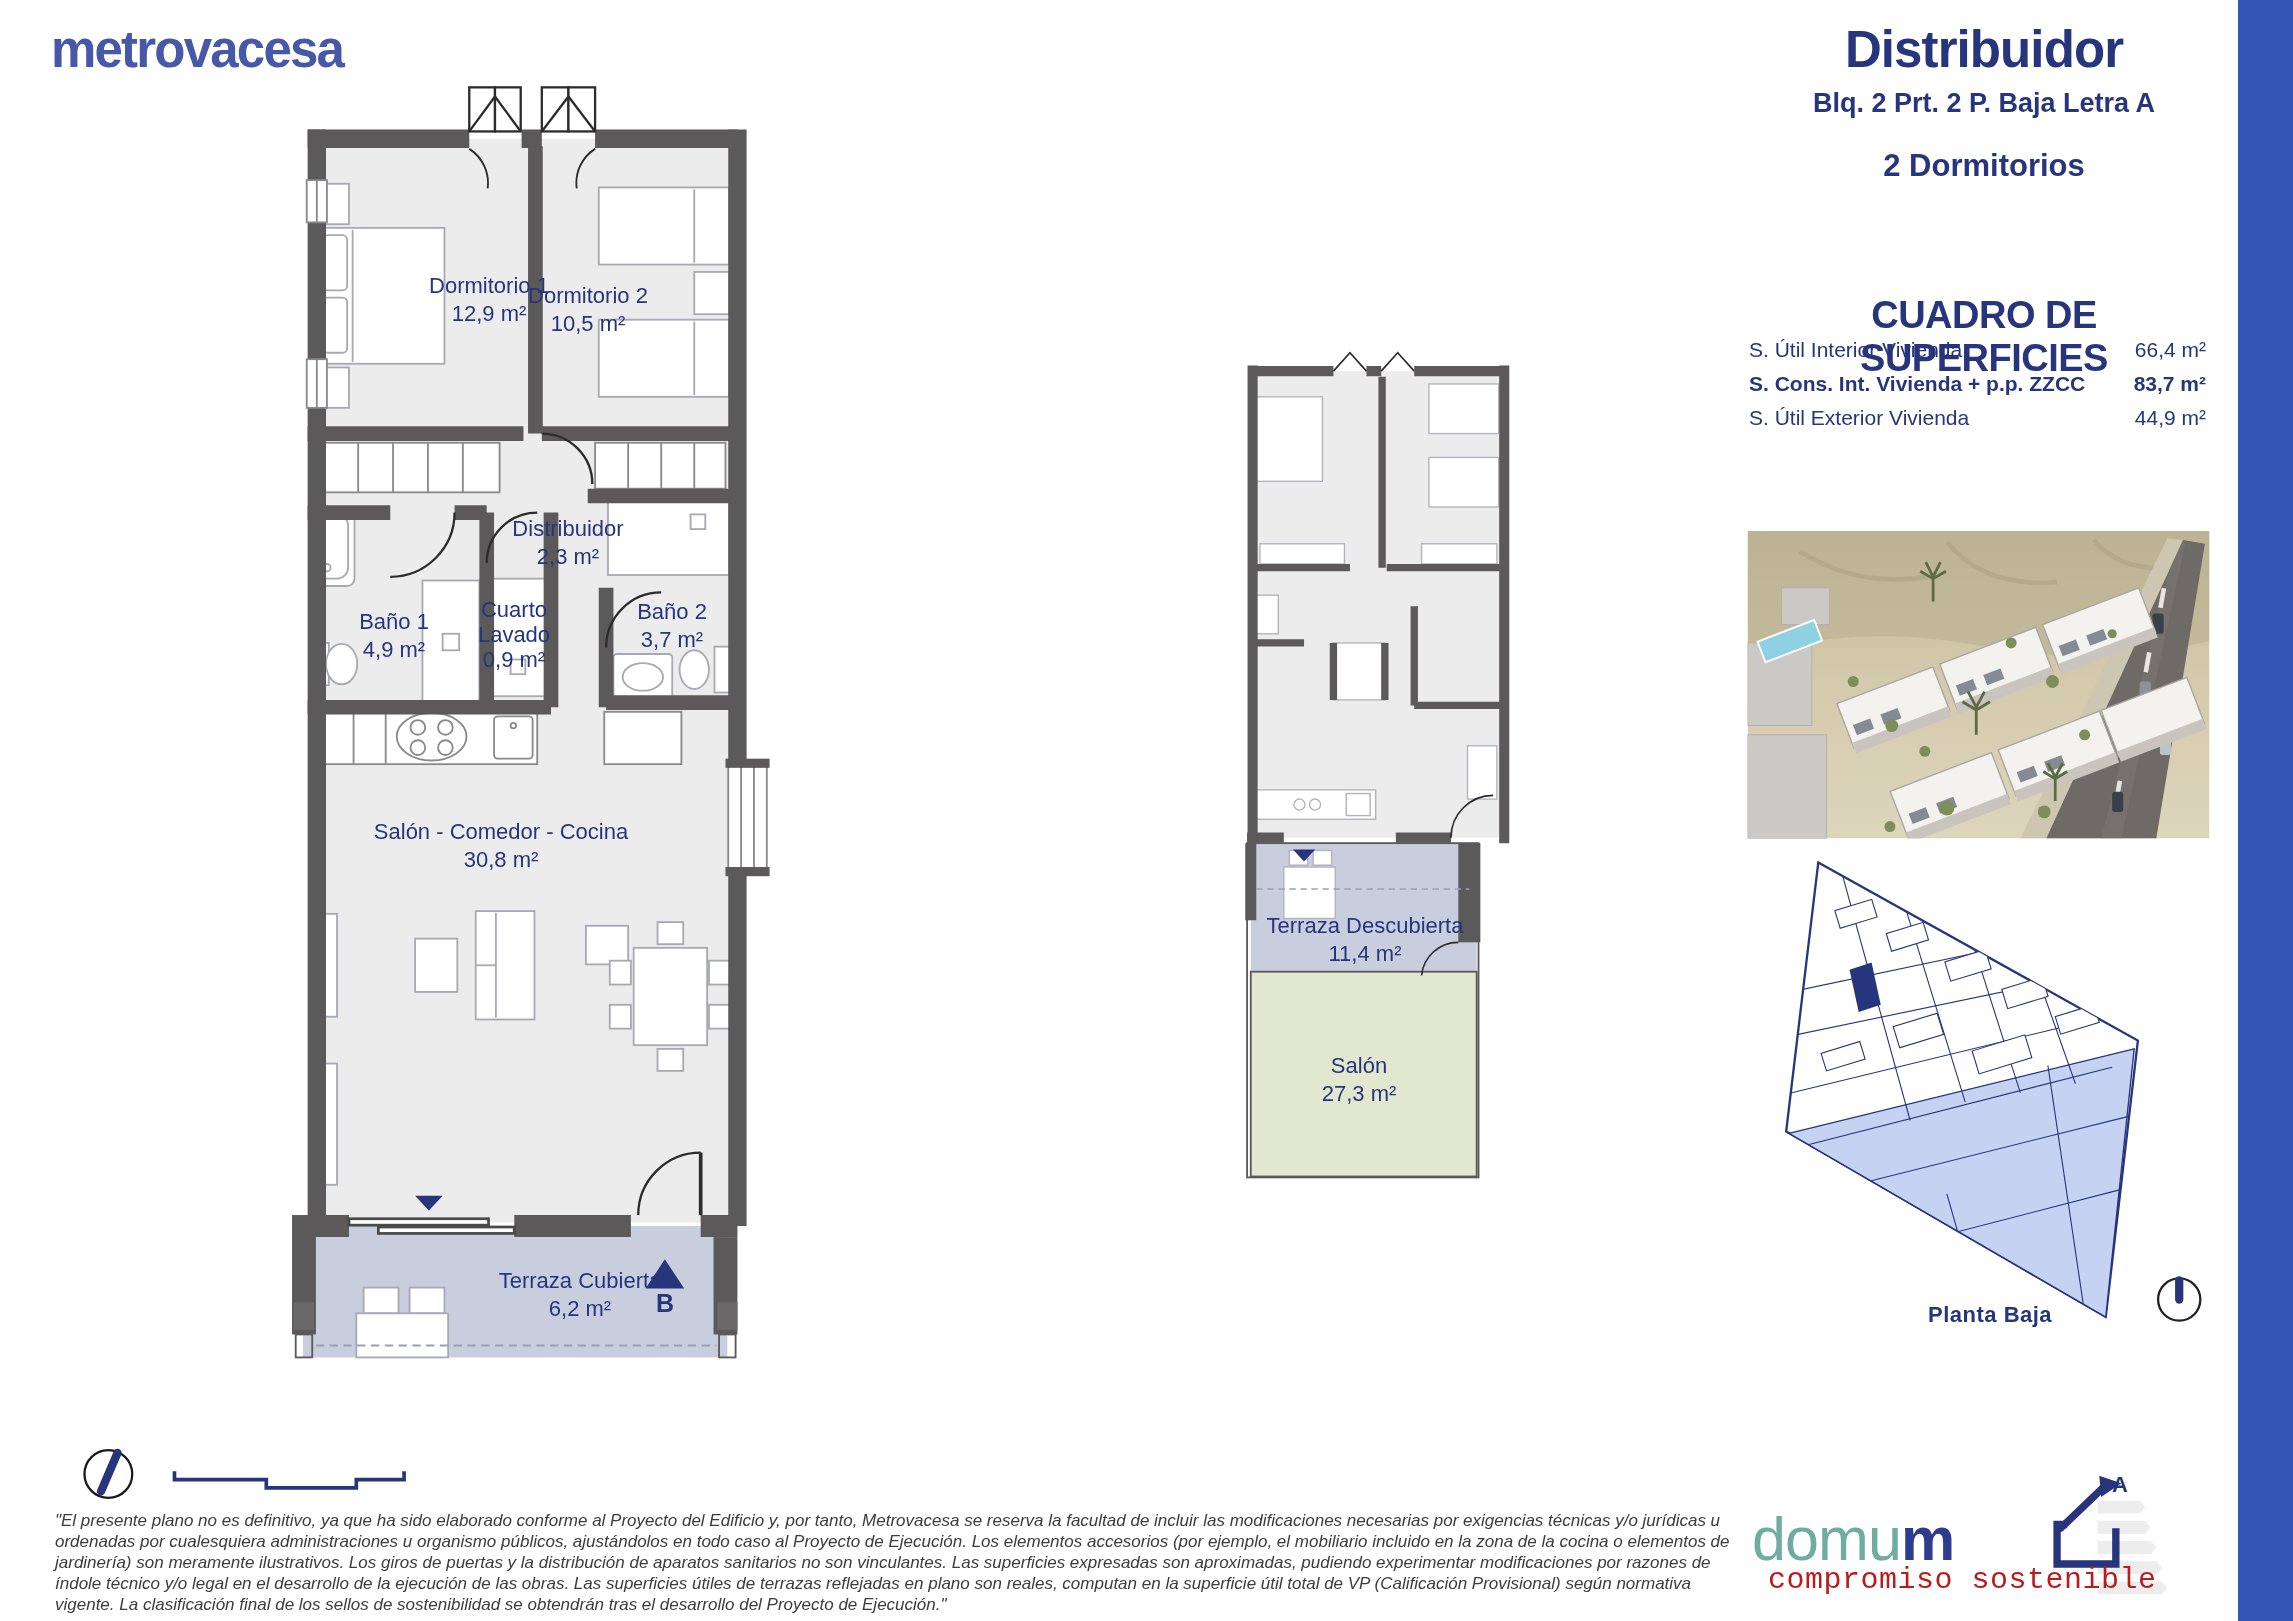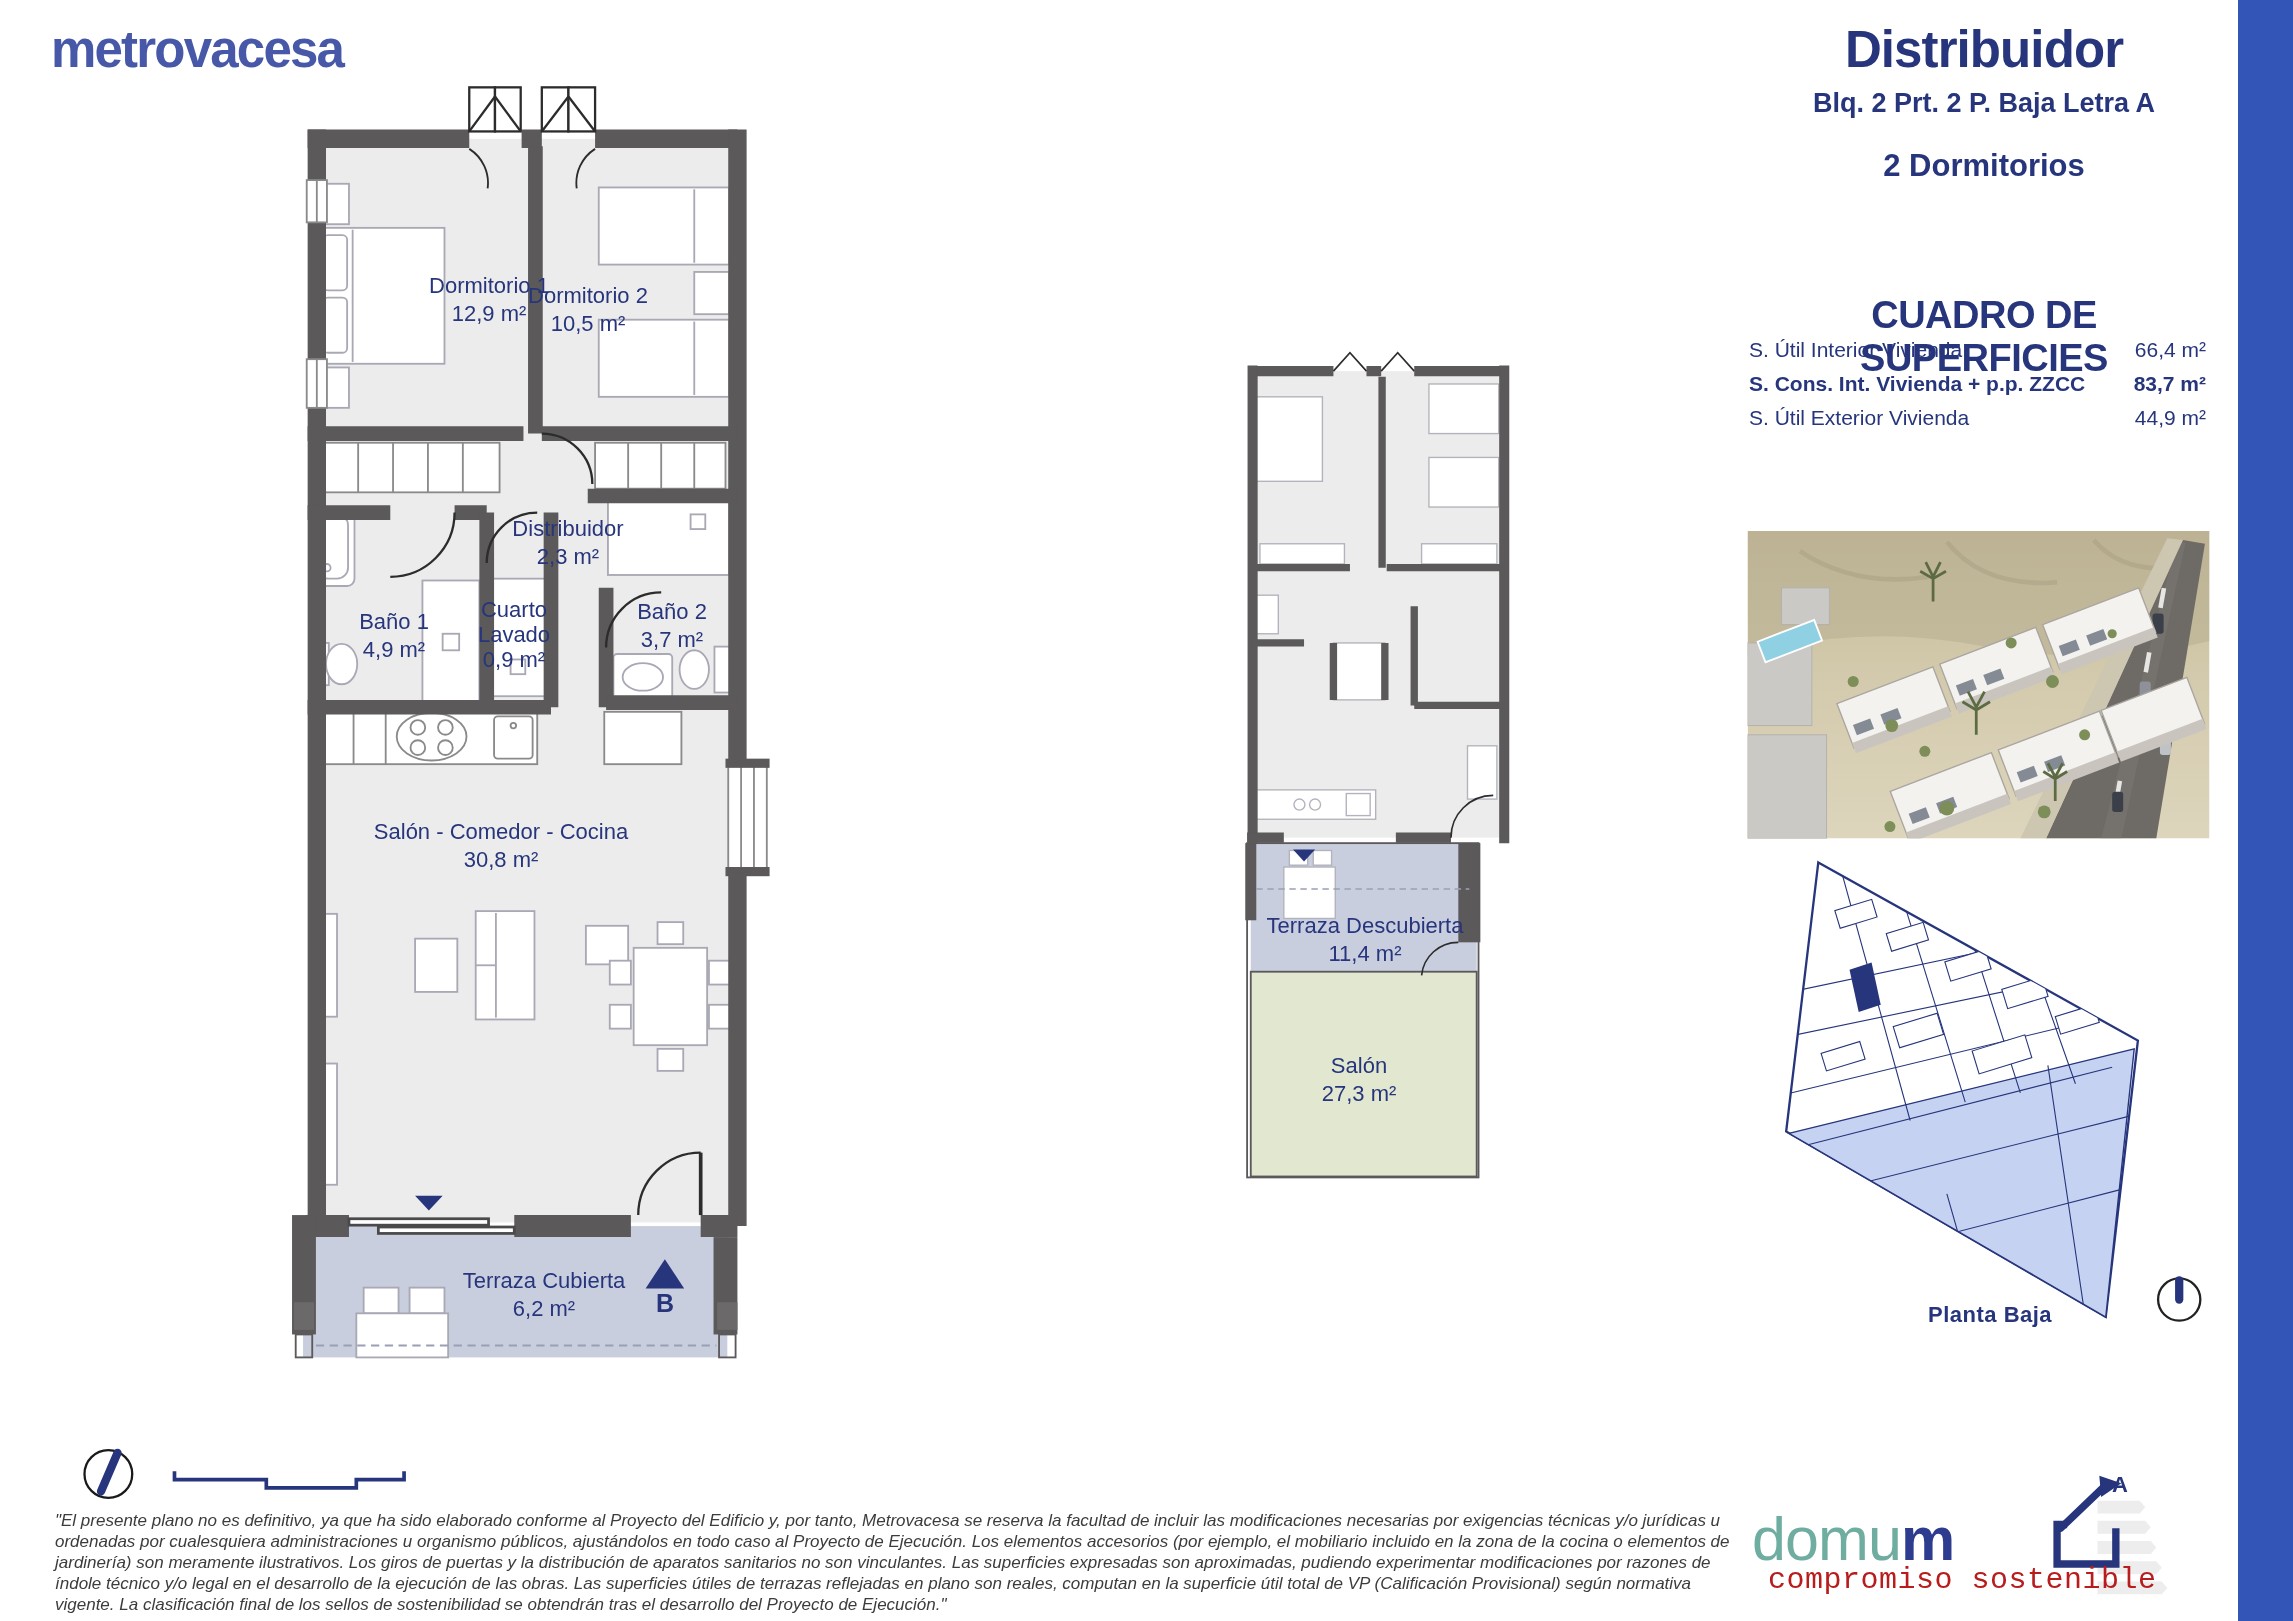--- a/index.html
+++ b/index.html
@@ -441,21 +441,21 @@
   <span class="area" style="margin-top:0;">0,9 m²</span>
 </div>
 <div class="abs room-label" style="left:672px;top:599px;">
   <span>Baño 2</span>
   <span class="area">3,7 m²</span>
 </div>
 <div class="abs room-label" style="left:501px;top:819px;">
   <span>Salón - Comedor - Cocina</span>
   <span class="area">30,8 m²</span>
 </div>
-<div class="abs room-label" style="left:544px;top:1268px;">
+<div class="abs room-label" style="left:580px;top:1268px;">
   <span>Terraza Cubierta</span>
   <span class="area">6,2 m²</span>
 </div>
 <div class="abs entr-label" style="left:665px;top:1289px;">B</div>
 
 <div class="abs room-label" style="left:1365px;top:913px;">
   <span>Terraza Descubierta</span>
   <span class="area">11,4 m²</span>
 </div>
 <div class="abs room-label" style="left:1359px;top:1053px;">

